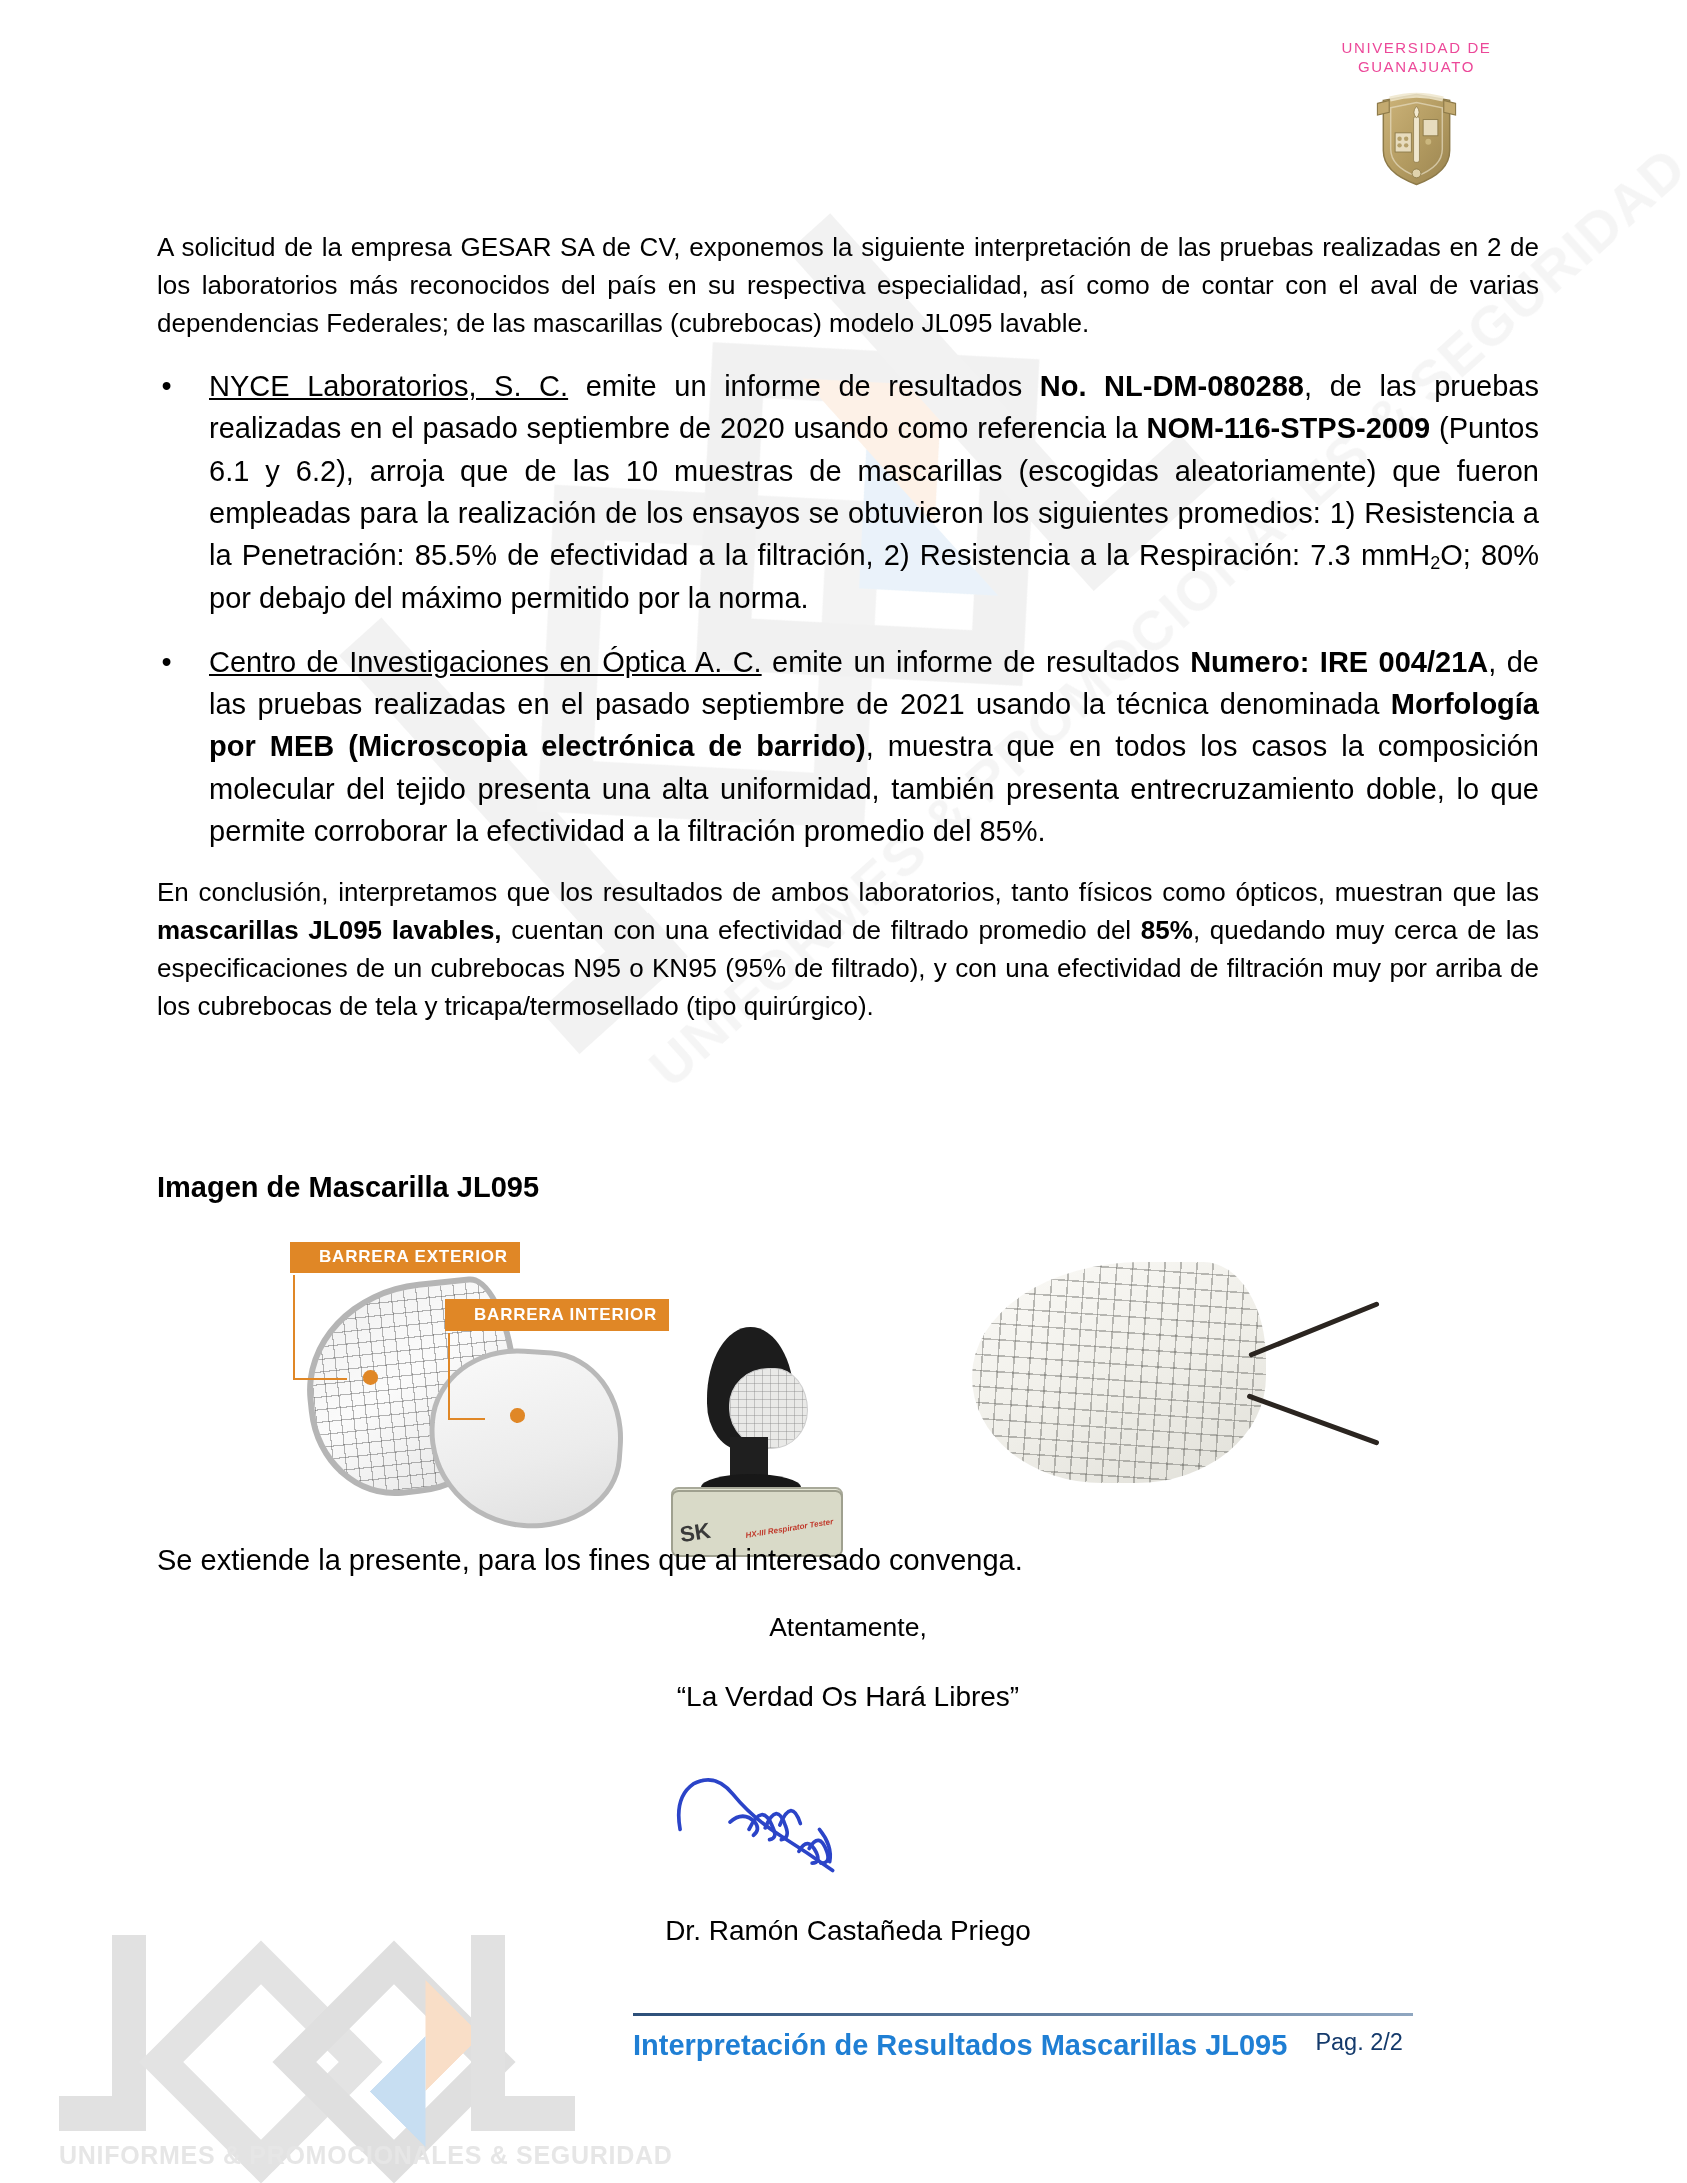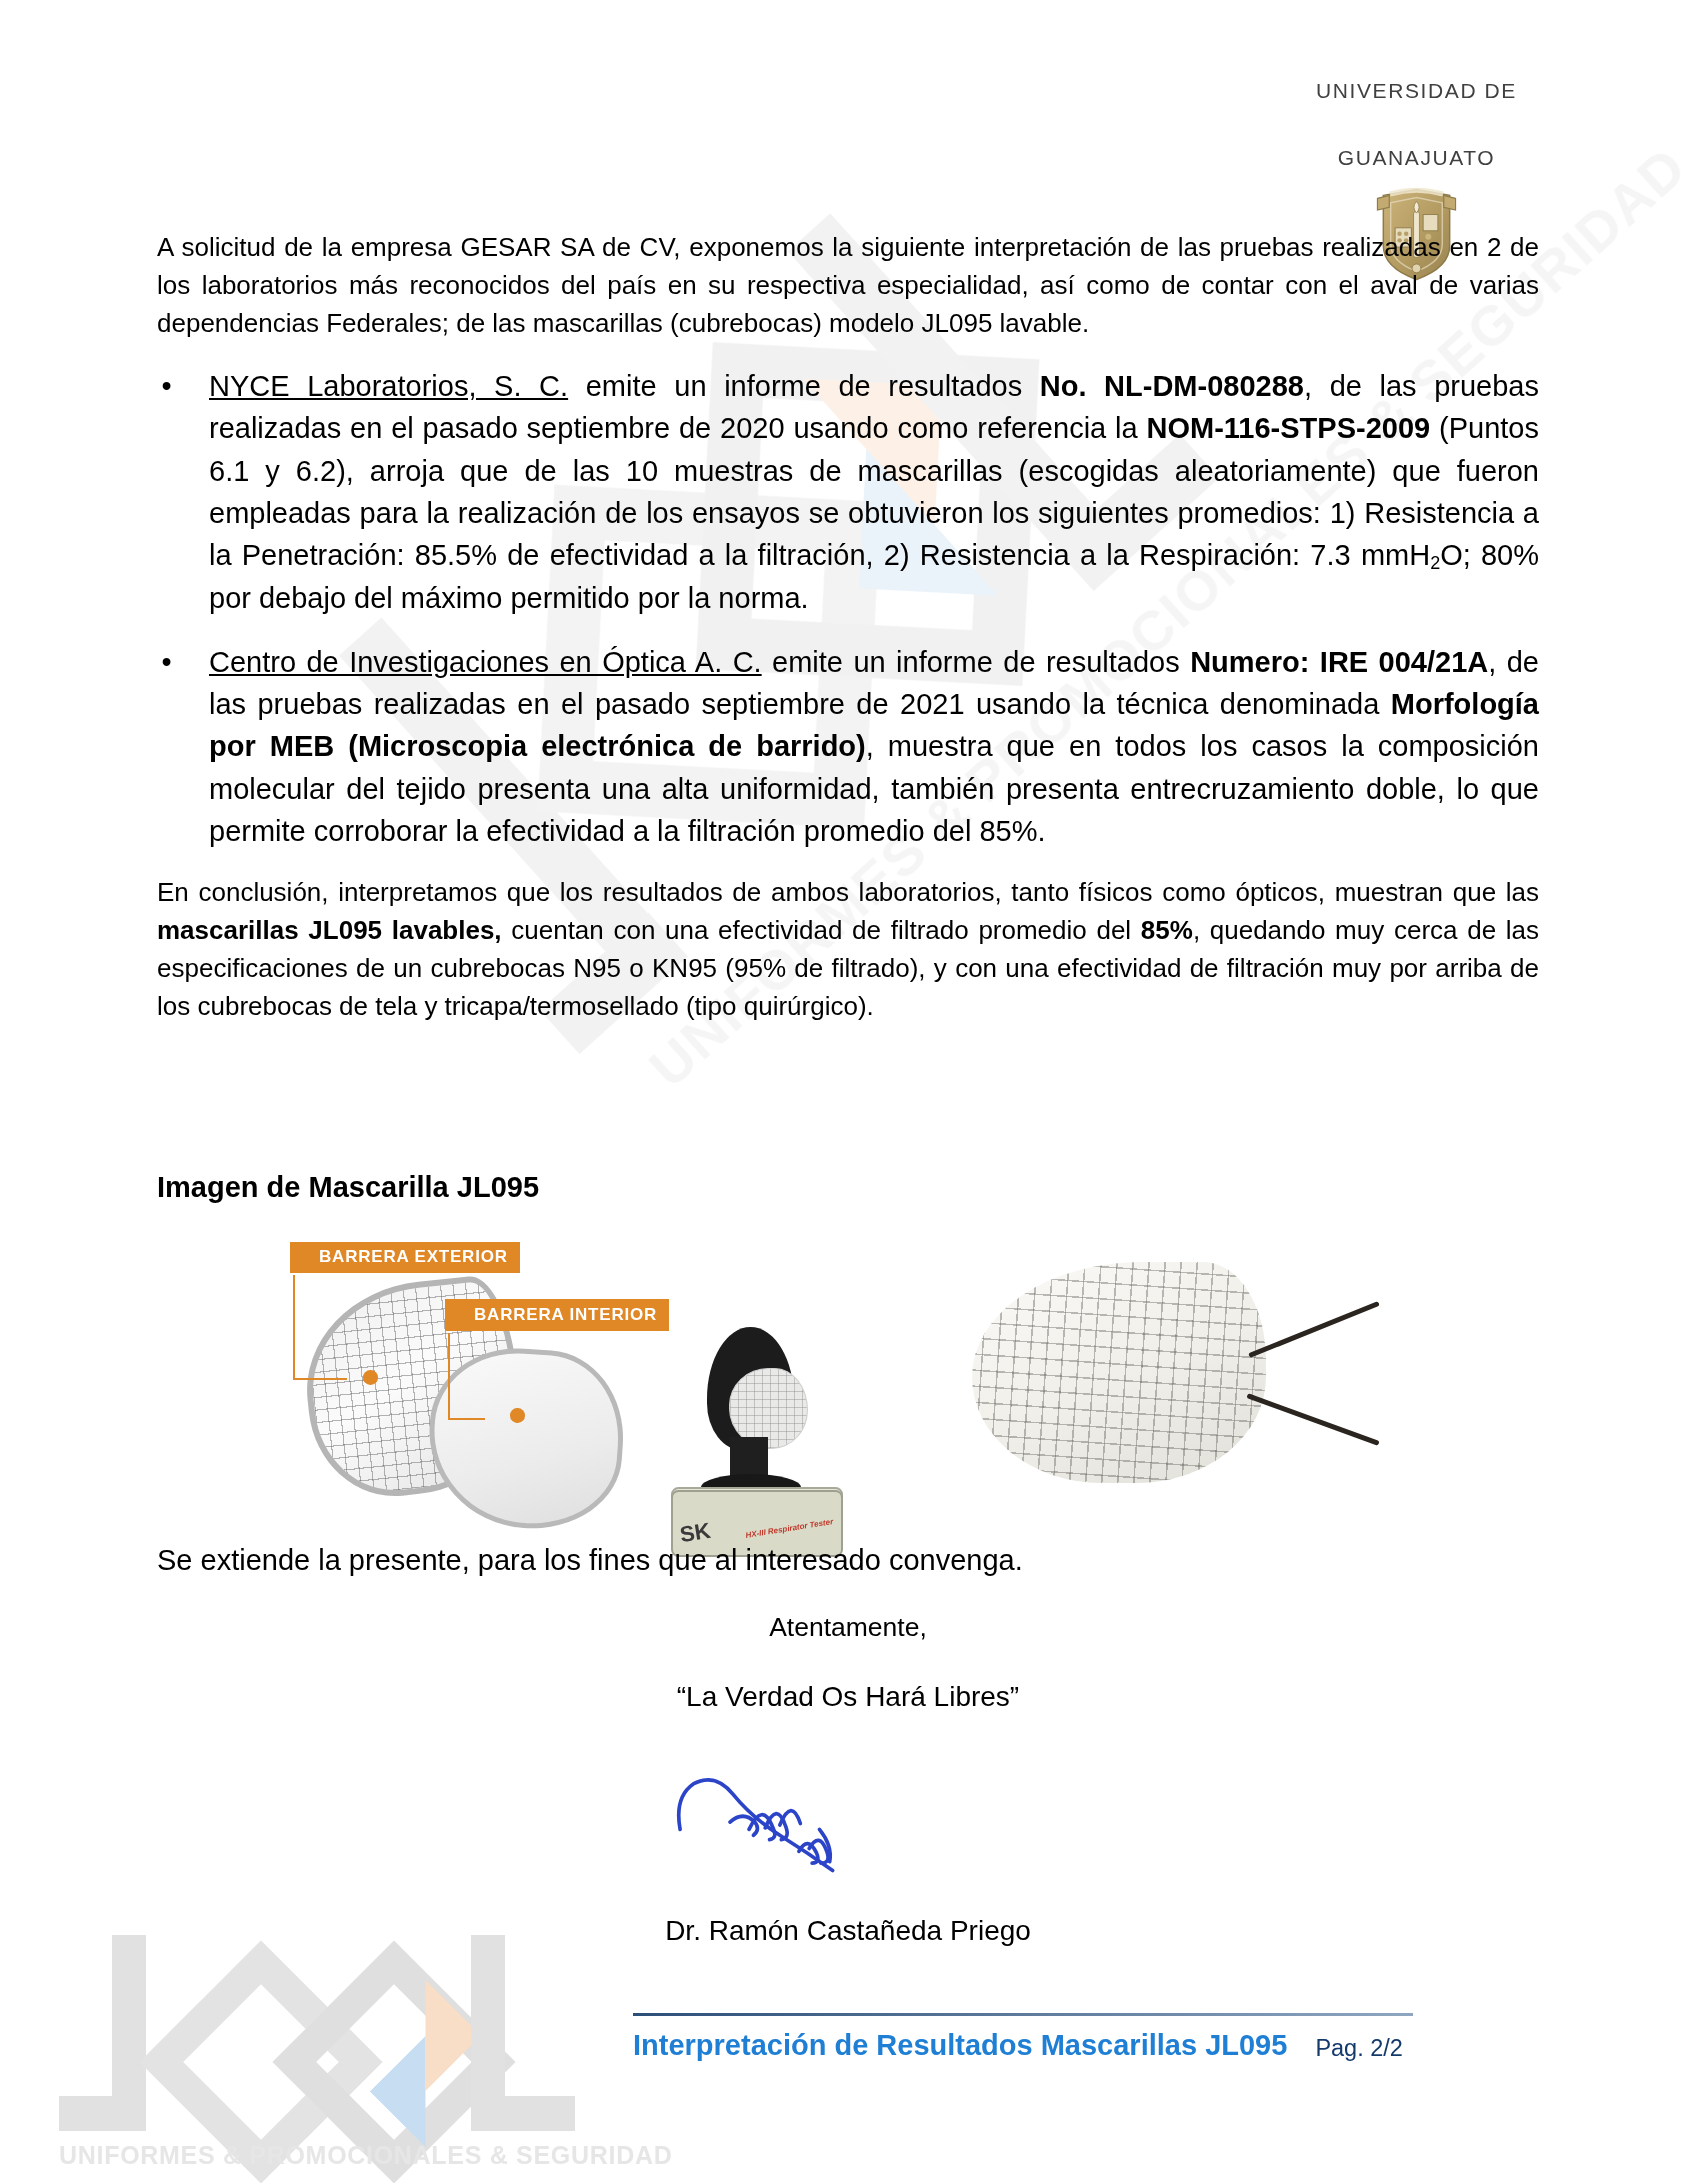--- a/index.html
+++ b/index.html
@@ -139,26 +139,25 @@
 
   
   .header {
     position: absolute;
     left: 1306px;
     top: 38px;
     width: 221px;
     text-align: center;
   }
   .header .ug-name {
-    font-size: 21px;
+    font-size: 15px;
     letter-spacing: 1.6px;
-    color: #404040;
+    color: #ec4899;
     line-height: 1.28;
     font-weight: 400;
-    margin-top: 40px;
   }
   .crest {
     margin: 10.3px auto 0;
     width: 87px;
     height: 102px;
     position: relative;
   }
   .crest svg { display: block; }
 
   
@@ -428,21 +427,21 @@
     width: 912px;
   }
   .footer-rule {
     width: 780px;
     height: 2.9px;
     background: linear-gradient(to right, #2c4f79, #8fa6c0);
     margin-bottom: 13.2px;
   }
   .footer-row {
     display: flex;
-    align-items: flex-end;
+    align-items: flex-start;
     gap: 28px;
   }
   .footer-title {
     font-size: 29px;
     font-weight: bold;
     color: #1f7fd4;
     white-space: nowrap;
   }
   .footer-page {
     font-size: 23.5px;

